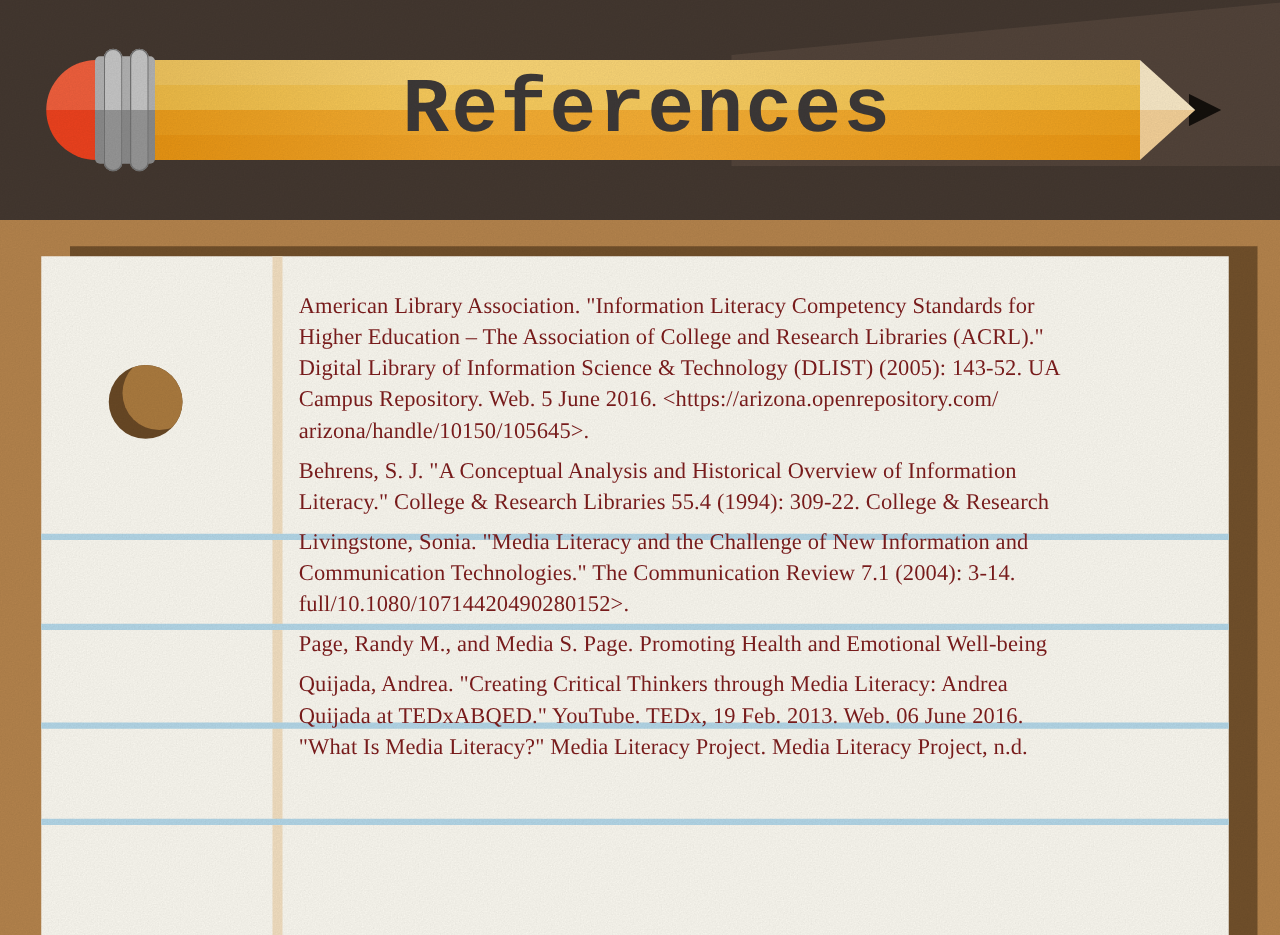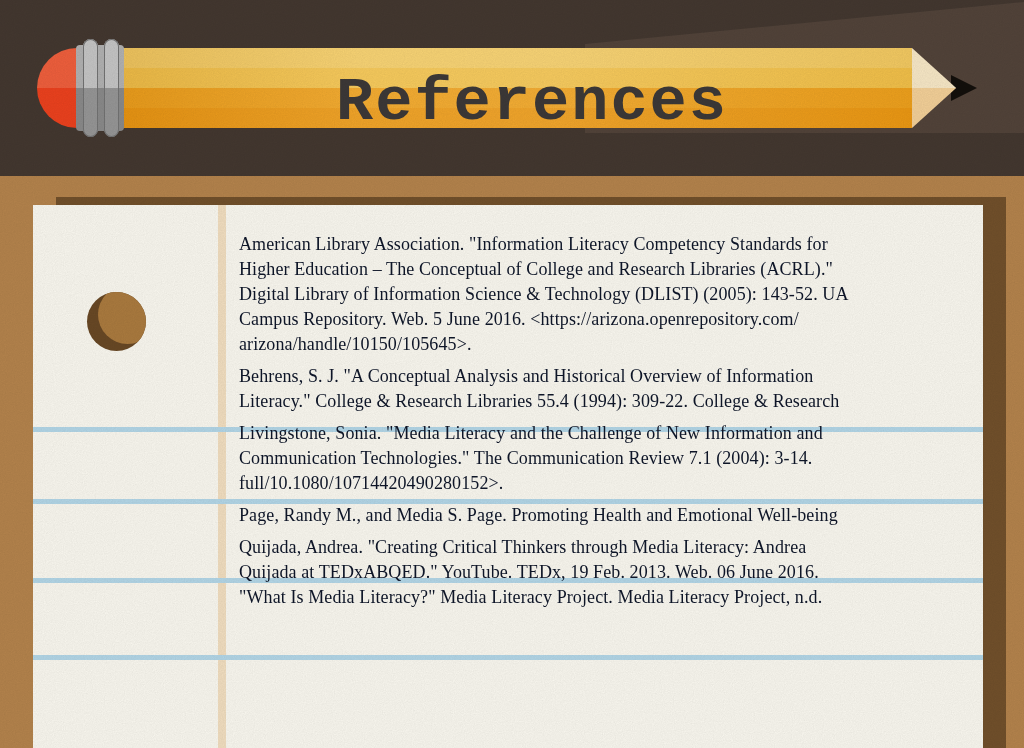--- a/index.html
+++ b/index.html
@@ -44,42 +44,42 @@
   .tip-point{
     position:absolute;left:951px;top:75px;width:26px;height:26px;background:#14100c;
     -webkit-clip-path:polygon(0 0,100% 50%,0 100%);clip-path:polygon(0 0,100% 50%,0 100%);
   }
   .tip-cone{
     position:absolute;left:912px;top:48px;width:48px;height:80px;
     background:linear-gradient(#fcecca 50%,#f8d49b 50%);
     -webkit-clip-path:polygon(0 0,92% 50%,0 100%);clip-path:polygon(0 0,92% 50%,0 100%);
   }
   .title{
-    position:absolute;left:118px;top:44px;width:796px;height:84px;margin:16px;
+    position:absolute;left:118px;top:44px;width:796px;height:84px;margin:2px;
     display:flex;align-items:center;justify-content:center;
     font-family:"Liberation Mono","DejaVu Sans Mono",monospace;
     font-size:62px;font-weight:700;letter-spacing:2px;color:#3e3a39;
   }
   
   .shadow-panel{position:absolute;left:56px;top:197px;width:950px;height:551px;background:#74522c;}
   .paper{position:absolute;left:33px;top:205px;width:950px;height:543px;background:#fffdf5;}
   .margin-line{position:absolute;left:185px;top:0;width:8px;height:100%;background:#f7e3c4;}
   .rule{position:absolute;left:0;width:950px;height:5px;background:#b7dbec;}
   .r1{top:222px;} .r2{top:294px;} .r3{top:373px;} .r4{top:450px;}
   .hole{
     position:absolute;left:54px;top:87px;width:59px;height:59px;border-radius:50%;
     background:#6b4a26;overflow:hidden;
   }
   .hole-light{position:absolute;left:11px;top:-7px;width:59px;height:59px;border-radius:50%;background:#ae7d40;}
   
   .citations{position:absolute;left:206px;top:27px;width:735px;}
   .citation + .citation{margin-top:7px;}
   .citation.attached{margin-top:0;}
   .cite-line{
-    font-size:18px;line-height:25px;color:#0f172a;
+    font-size:18px;line-height:25px;color:#7f1d1d;
     white-space:nowrap;letter-spacing:.1px;
   }
   
   .texture{position:absolute;left:0;top:0;width:1024px;height:748px;opacity:.09;pointer-events:none;}
 </style>
 </head>
 <body>
 
 <div class="stage">
 
@@ -94,21 +94,21 @@
     <div class="rule r1"></div>
     <div class="rule r2"></div>
     <div class="rule r3"></div>
     <div class="rule r4"></div>
     <div class="hole">
       <div class="hole-light"></div>
     </div>
     <div class="citations">
         <div class="citation">
           <div class="cite-line">American Library Association. "Information Literacy Competency Standards for</div>
-          <div class="cite-line">Higher Education – The Conceptual of College and Research Libraries (ACRL)."</div>
+          <div class="cite-line">Higher Education – The Association of College and Research Libraries (ACRL)."</div>
           <div class="cite-line">Digital Library of Information Science &amp; Technology (DLIST) (2005): 143-52. UA</div>
           <div class="cite-line">Campus Repository. Web. 5 June 2016. &lt;https://arizona.openrepository.com/</div>
           <div class="cite-line">arizona/handle/10150/105645&gt;.</div>
         </div>
         <div class="citation">
           <div class="cite-line">Behrens, S. J. "A Conceptual Analysis and Historical Overview of Information</div>
           <div class="cite-line">Literacy." College &amp; Research Libraries 55.4 (1994): 309-22. College &amp; Research</div>
         </div>
         <div class="citation">
           <div class="cite-line">Livingstone, Sonia. "Media Literacy and the Challenge of New Information and</div>

